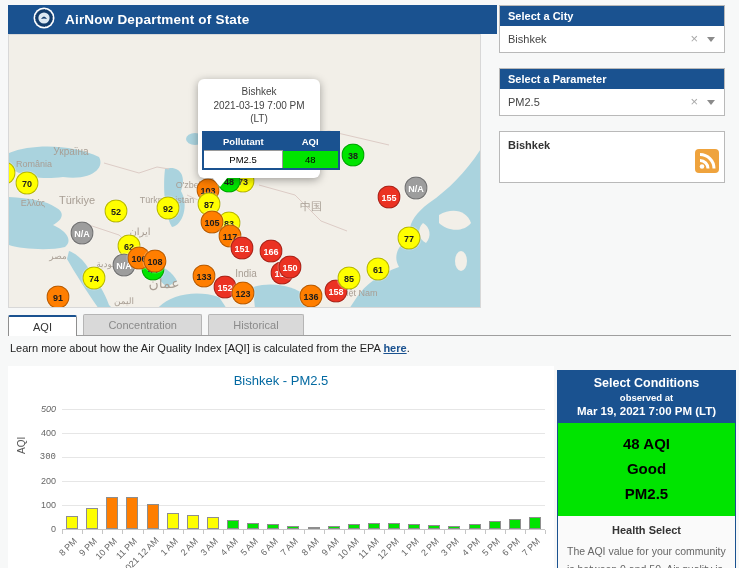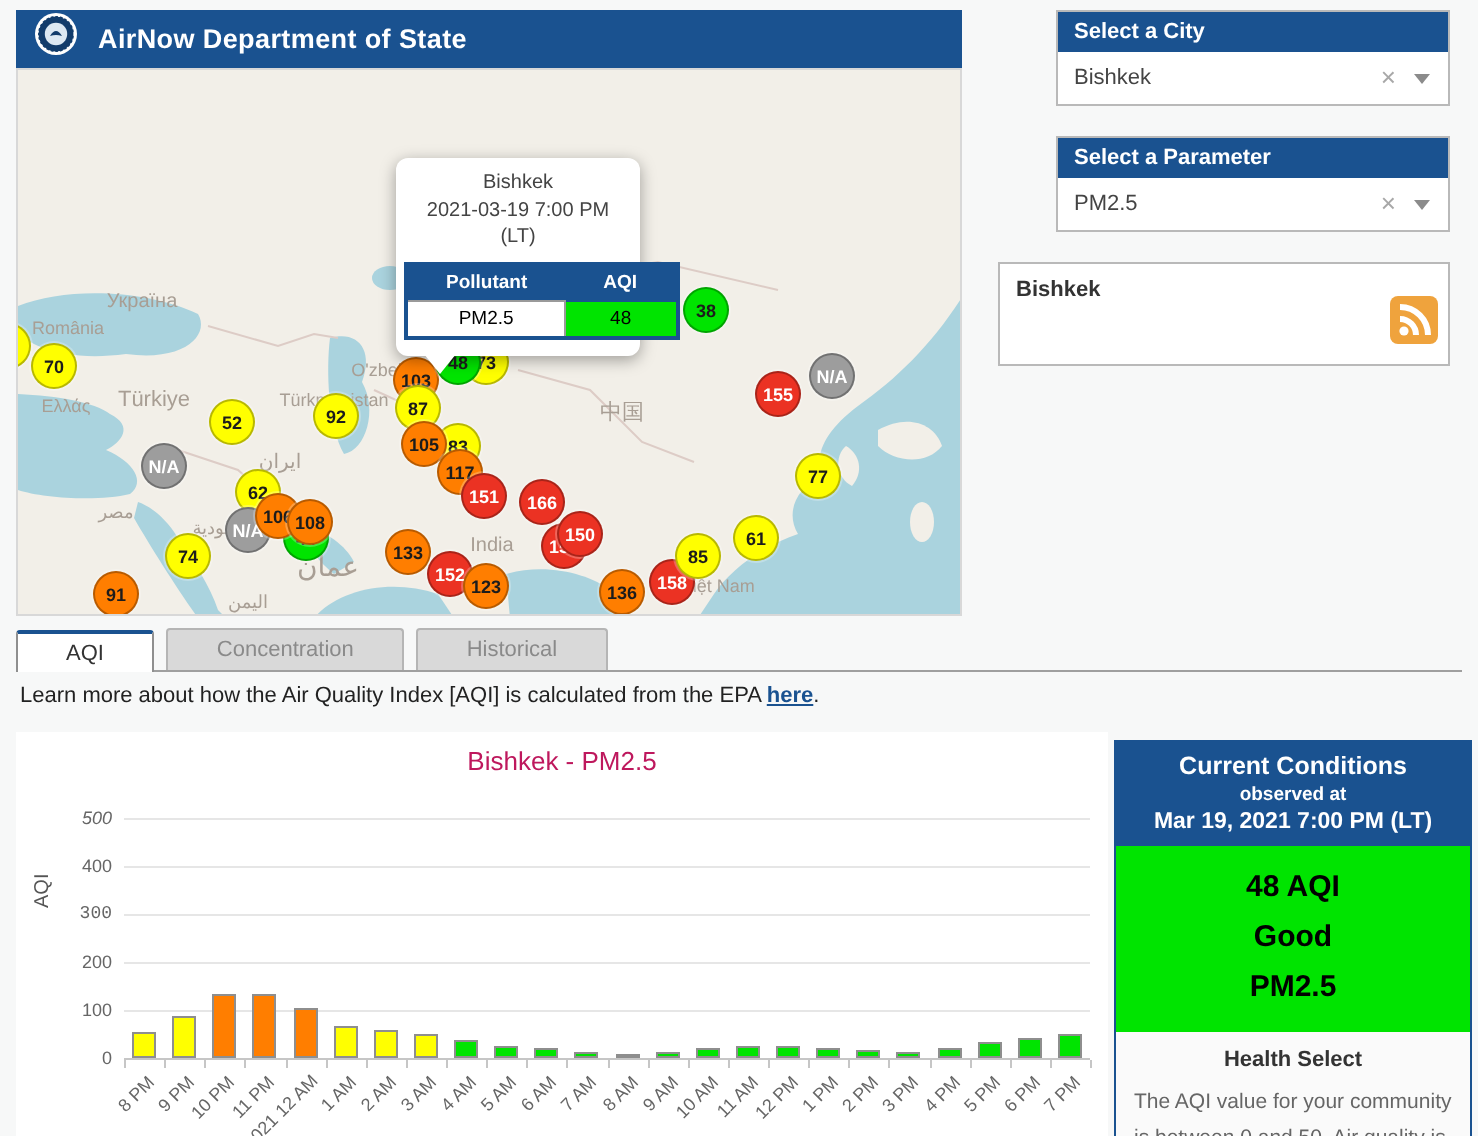--- a/index.html
+++ b/index.html
@@ -1,19 +1,19 @@
 <!DOCTYPE html>
 <html><head>
 <meta charset="utf-8">
 <style>
   html,body{margin:0;padding:0;background:#f4f5f6;font-family:"Liberation Sans",sans-serif;}
   #page{position:relative;width:739px;height:568px;overflow:hidden;background:#f7f8f8;}
 
   
-  .app-header{position:absolute;left:8px;top:5px;width:473px;height:29px;background:#1a5290;display:flex;align-items:center;}
+  .app-header{position:absolute;left:8px;top:5px;width:473px;height:29px;background:#1a5290;display:flex;align-items:center;padding-left:16px;}
   .app-header .seal{margin-left:9px;flex:0 0 auto;}
   .app-header .title{color:#fff;font-size:13.5px;font-weight:bold;margin-left:10px;letter-spacing:.2px;}
 
   
   .map{position:absolute;left:8px;top:34px;width:473px;height:274px;background:#f2efe8;overflow:hidden;border:1px solid #d8d8d8;box-sizing:border-box;cursor:grab;}
   .map svg.basemap{position:absolute;left:0;top:0;}
   .map-label{position:absolute;color:#a89e94;transform:translate(-50%,-50%);white-space:nowrap;pointer-events:none;}
   .marker{position:absolute;width:23px;height:23px;border-radius:50%;border:1px solid rgba(0,0,0,.28);box-sizing:border-box;transform:translate(-50%,-50%);font-size:9px;font-weight:bold;color:#1c1c1c;display:flex;align-items:center;justify-content:center;box-shadow:0 0 0 1px rgba(255,255,255,.25);cursor:pointer;}
   .marker.light-text{color:#fff;}
 
@@ -22,40 +22,40 @@
   .popup:after{content:"";position:absolute;left:14px;bottom:-9px;width:0;height:0;border-left:8px solid transparent;border-right:8px solid transparent;border-top:10px solid #fff;}
   .popup .line{font-size:10px;color:#444;line-height:1.35;}
   .popup table{border-collapse:collapse;margin:5px auto 0;border:2px solid #1a5290;}
   .popup th{background:#1a5290;color:#fff;font-size:9.5px;font-weight:bold;padding:3px 19px;}
   .popup td{font-size:9.5px;padding:3px 7px;text-align:center;}
   .popup td.pollutant{background:#fff;border:1px solid #9a9a9a;}
   .popup td.aqi-val{background:#00e400;border:1px solid #1a5290;}
 
   
   .sidebar{position:absolute;left:499px;top:5px;width:226px;}
-  .panel{border:1px solid #b9b9b9;background:#fff;margin-bottom:15px;margin-left:29px;}
+  .panel{border:1px solid #b9b9b9;background:#fff;margin-bottom:15px;}
   .panel-header{background:#1a5290;color:#fff;font-size:11px;font-weight:bold;height:20px;line-height:20px;padding-left:8px;}
   .select-box{position:relative;height:26px;line-height:26px;font-size:11px;color:#444;padding-left:8px;cursor:pointer;}
   .select-box .clear-icon{position:absolute;right:26px;top:0;color:#a8a8a8;font-size:13px;cursor:pointer;}
   .select-box .arrow-icon{position:absolute;right:9px;top:11px;width:0;height:0;border-left:4px solid transparent;border-right:4px solid transparent;border-top:5px solid #8b8b8b;cursor:pointer;}
   .feed-box{position:relative;border:1px solid #b9b9b9;background:#fff;height:50px;margin-bottom:12px;}
   .feed-box .feed-label{font-size:11px;font-weight:bold;color:#333;padding:7px 0 0 8px;}
   .feed-box .rss{position:absolute;right:5px;bottom:5px;cursor:pointer;}
   .note{font-size:9.5px;color:#7d7d7d;line-height:1.9;}
   .note a,.inline-link{color:#1a5290;font-weight:bold;text-decoration:underline;cursor:pointer;}
 
   
   .tabs-row{position:absolute;left:8px;top:314px;width:723px;height:21px;border-bottom:1px solid #9f9f9f;}
   .tab{display:inline-block;height:20px;line-height:20px;text-align:center;font-size:11px;background:#d9d9d9;color:#8a8a8a;border:1px solid #b5b5b5;border-bottom:none;margin-right:2px;vertical-align:bottom;padding:0 24px;border-radius:2px 2px 0 0;box-sizing:content-box;cursor:pointer;}
   .tab.active{background:#fff;color:#333;border-top:2px solid #1a5290;border-left:1px solid #8f8f8f;border-right:1px solid #8f8f8f;height:19px;position:relative;top:1px;}
   .learn-more{position:absolute;left:10px;top:342px;font-size:11px;color:#222;}
 
   
   .chart{position:absolute;left:8px;top:366px;width:546px;height:210px;background:#fff;}
-  .chart-title{position:absolute;left:0;top:7px;width:100%;text-align:center;font-size:13px;color:#be185d;}
+  .chart-title{position:absolute;left:0;top:7px;width:100%;text-align:center;font-size:13px;color:#0369a1;}
   .y-axis-title{position:absolute;left:8px;top:88px;font-size:10px;color:#555;transform:rotate(-90deg);transform-origin:left top;}
   .gridline{position:absolute;height:1px;background:#e6e6e6;}
   .ytick{position:absolute;width:34px;text-align:right;font-size:9px;color:#666;transform:translateY(-50%);}
   .x-axis{position:absolute;height:1px;background:#c6c6c6;}
   .xtickmark{position:absolute;width:1px;height:4px;background:#c6c6c6;}
   .bar{position:absolute;box-sizing:border-box;border:1px solid #8e8e8e;cursor:pointer;}
   .xlabel{position:absolute;width:80px;text-align:right;font-size:9px;color:#666;transform:rotate(-45deg);transform-origin:100% 0;white-space:nowrap;}
 
   
   .conditions{position:absolute;left:557px;top:370px;width:179px;height:200px;border:1px solid #1a5290;background:#fafafa;box-sizing:border-box;}
@@ -309,21 +309,21 @@
       <div class="bar" style="left: 480.688px; width: 12px; top: 155.08px; height: 7.92px; background: rgb(0, 228, 0);"></div>
       <div class="xlabel" style="left: 406.688px; top: 170px;">5 PM</div>
       <div class="bar" style="left: 500.812px; width: 12px; top: 153.4px; height: 9.6px; background: rgb(0, 228, 0);"></div>
       <div class="xlabel" style="left: 426.812px; top: 170px;">6 PM</div>
       <div class="bar" style="left: 520.938px; width: 12px; top: 151.48px; height: 11.52px; background: rgb(0, 228, 0);"></div>
       <div class="xlabel" style="left: 446.938px; top: 170px;">7 PM</div>
     </div>
 
   <div class="conditions">
     <div class="cond-header">
-      <div class="l1">Current Conditions</div>
+      <div class="l1">Select Conditions</div>
       <div class="l2">observed at</div>
       <div class="l3">Mar 19, 2021 7:00 PM (LT)</div>
     </div>
     <div class="cond-green">
       <div>48 AQI</div>
       <div>Good</div>
       <div>PM2.5</div>
     </div>
     <div class="cond-health">
       <div class="hm-title">Health Select</div>

